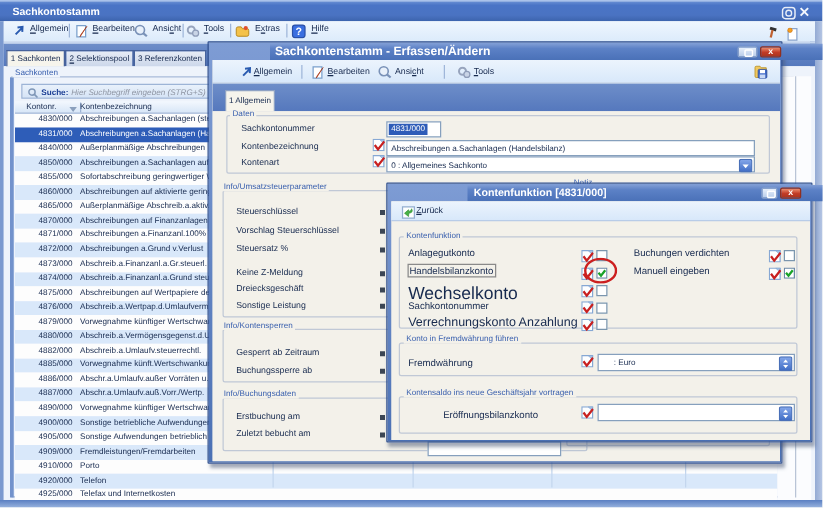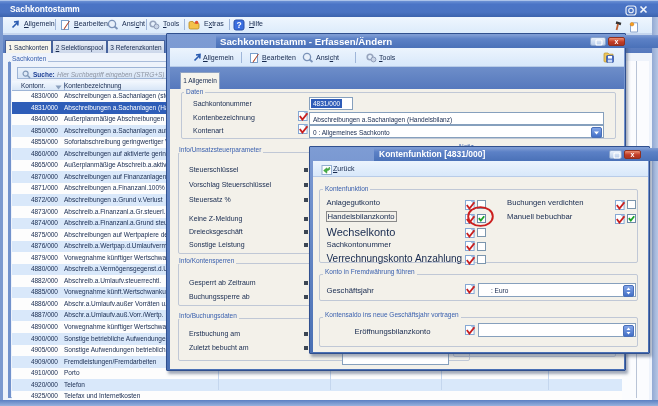--- a/index.html
+++ b/index.html
@@ -429,21 +429,21 @@
             <rect x="1" y="1.5" width="9.5" height="9" fill="#fdfefe" stroke="#93aed0" stroke-width="1"></rect>
             <path d="M2.6 6.6 L5.8 3.8 L5.8 5.1 Q8.4 4.9 8.3 3 Q10 6.2 6.1 6.5 L5.8 9.2 Z" fill="#46b246" stroke="#2c8c2c" stroke-width=".5"></path>
           </svg>
         <span class="tbitem" style="top:4px;left:20px;"><u>Z</u>urück</span>
       </div>
 
       <div class="grp" style="left:6px;top:28px;width:319px;height:74px;"></div>
       <div class="grp-label" style="left:10px;top:23.5px;">Kontenfunktion</div>
       <span class="lbl" style="font-size:7.7px;left:13.5px;top:37px;">Anlagegutkonto</span>
       <span class="lbl" style="font-size:7.7px;left:13.5px;top:51px;border:1px solid #8a8a8a;padding:0 1px;margin:-1px;">Handelsbilanzkonto</span>
-      <span class="lbl" style="font-size:11px;left:13.5px;top:65px;">Wechselkonto</span>
+      <span class="lbl" style="font-size:14px;left:13.5px;top:65px;">Wechselkonto</span>
       <span class="lbl" style="font-size:7.7px;left:13.5px;top:78.5px;">Sachkontonummer</span>
       <span class="lbl" style="font-size:10px;left:13.5px;top:92px;">Verrechnungskonto Anzahlung</span>
       <svg class="ico" style="left:152px;top:38.5px;" width="10" height="10" viewBox="0 0 10 10">
           <use href="#reddoc"></use>
         </svg>
       <div class="cb" style="left:164px;top:39px;"></div>
       <svg class="ico" style="left:152px;top:52.5px;" width="10" height="10" viewBox="0 0 10 10">
           <use href="#reddoc"></use>
         </svg>
       <svg class="ico" style="left:164px;top:53px;" width="9" height="9" viewBox="0 0 9 9">
@@ -458,35 +458,35 @@
         </svg>
       <div class="cb" style="left:164px;top:80.5px;"></div>
       <svg class="ico" style="left:152px;top:93.5px;" width="10" height="10" viewBox="0 0 10 10">
           <use href="#reddoc"></use>
         </svg>
       <div class="cb" style="left:164px;top:94px;"></div>
       <svg class="ico" style="left:154px;top:44.5px;" width="27" height="21" viewBox="0 0 27 21">
           <ellipse cx="13.5" cy="10.5" rx="12.3" ry="9.4" fill="none" stroke="#cc1f1f" stroke-width="1.9"></ellipse>
         </svg>
       <span class="lbl" style="font-size:7.7px;left:194px;top:37px;">Buchungen verdichten</span>
-      <span class="lbl" style="font-size:7.7px;left:194px;top:51px;">Manuell bebuchbar</span>
+      <span class="lbl" style="font-size:7.7px;left:194px;top:51px;">Manuell eingeben</span>
       <svg class="ico" style="left:302px;top:38.5px;" width="10" height="10" viewBox="0 0 10 10">
           <use href="#reddoc"></use>
         </svg>
       <div class="cb" style="left:314px;top:39px;"></div>
       <svg class="ico" style="left:302px;top:52.5px;" width="10" height="10" viewBox="0 0 10 10">
           <use href="#reddoc"></use>
         </svg>
       <svg class="ico" style="left:314px;top:53px;" width="9" height="9" viewBox="0 0 9 9">
           <use href="#cbchk"></use>
         </svg>
 
       <div class="grp" style="left:6px;top:113px;width:319px;height:27px;"></div>
       <div class="grp-label" style="left:10px;top:107px;">Konto in Fremdwährung führen</div>
-      <span class="lbl" style="font-size:7.7px;left:13.5px;top:125px;">Geschäftsjahr</span>
+      <span class="lbl" style="font-size:7.7px;left:13.5px;top:125px;">Fremdwährung</span>
       <svg class="ico" style="left:152px;top:123px;" width="10" height="10" viewBox="0 0 10 10">
           <use href="#reddoc"></use>
         </svg>
       <div class="field" style="left:165px;top:122px;width:158px;height:14px;padding:3px 0 0 12px;">: Euro
         <svg class="ico" style="right:1px;top:1px;" width="11" height="12" viewBox="0 0 11 12">
             <use href="#spinbtn"></use>
           </svg>
       </div>
 
       <div class="grp" style="left:6px;top:156px;width:319px;height:30px;"></div>

